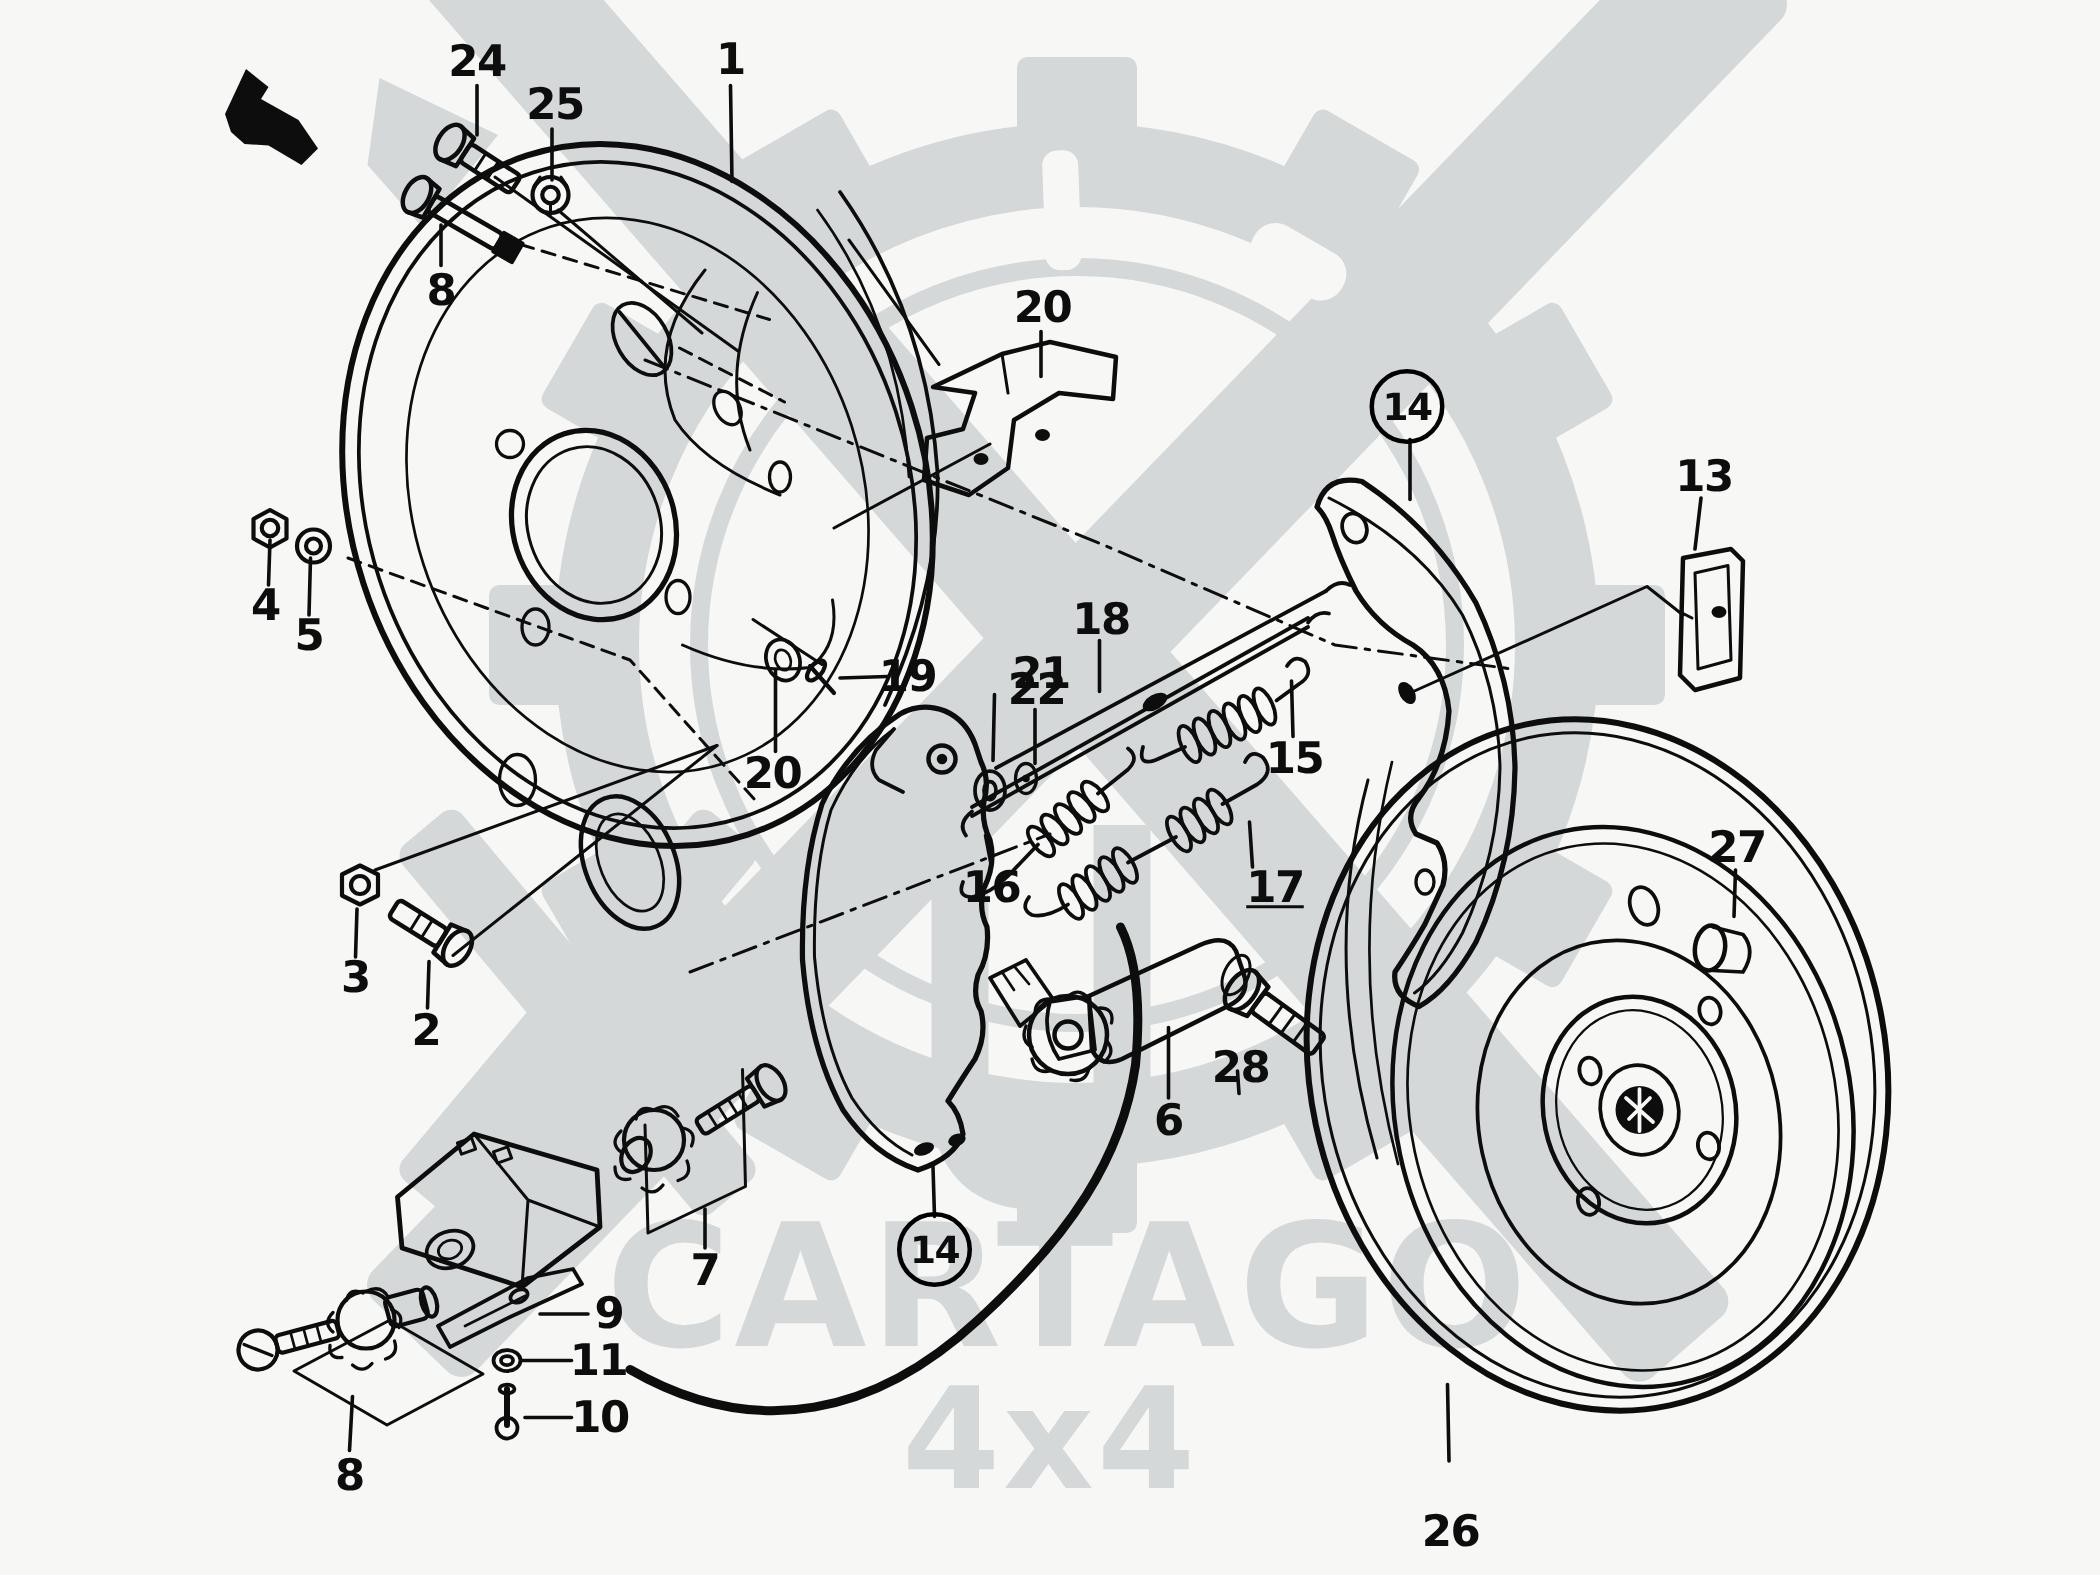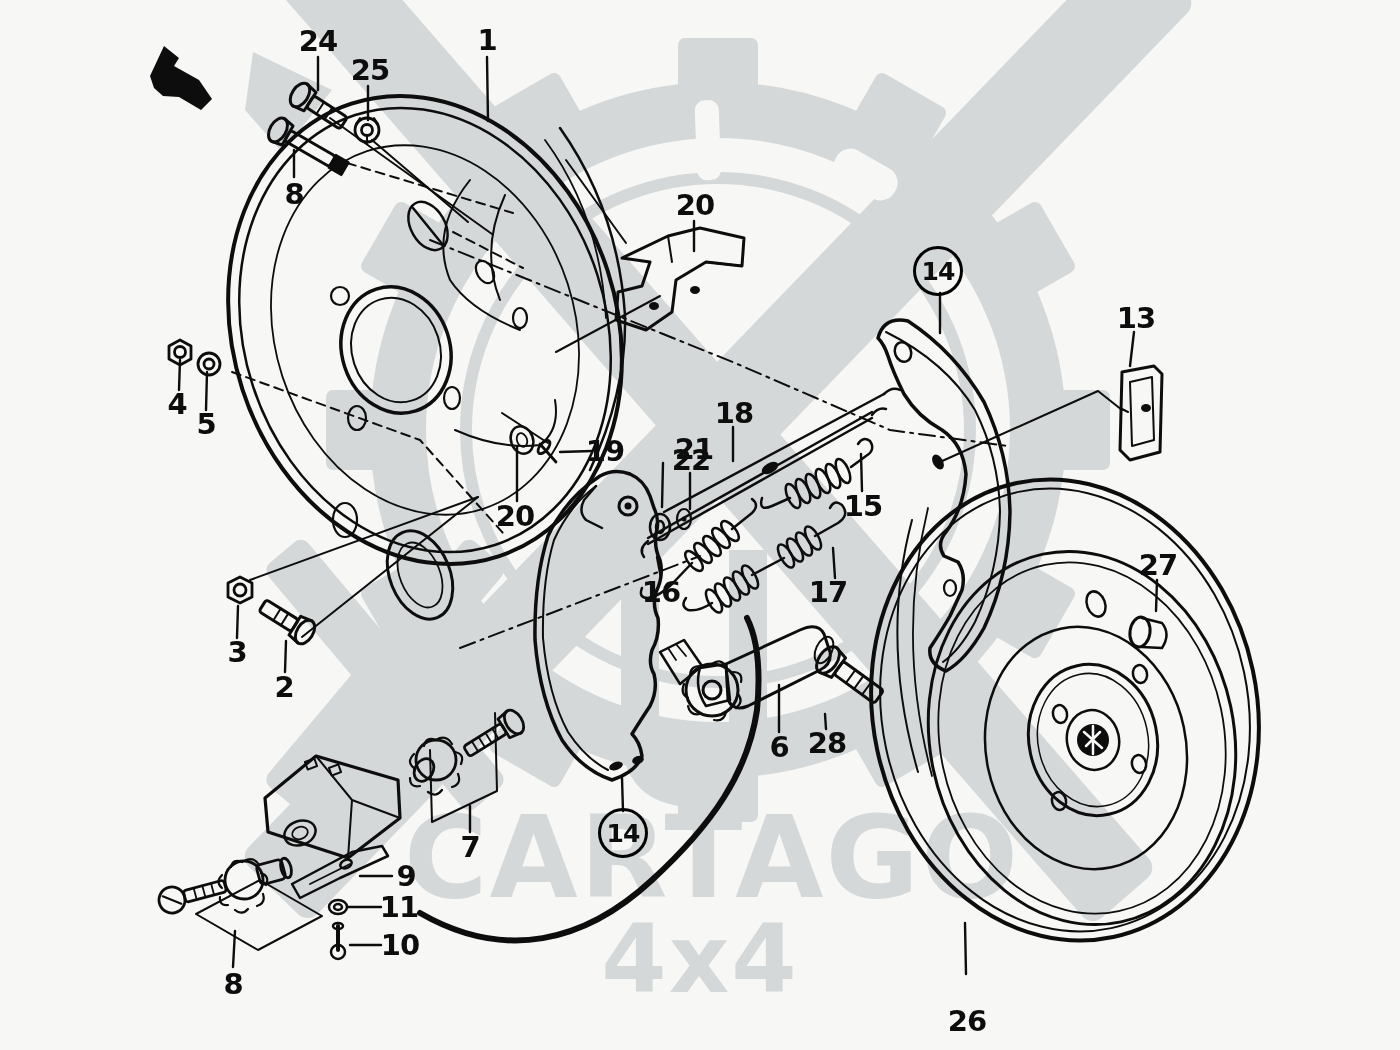--- a/index.html
+++ b/index.html
@@ -398,27 +398,27 @@
       <div class="part-label" style="left: 233px; top: 984px;">8</div>
       <div class="part-label" style="left: 406px; top: 876px;">9</div>
       <div class="part-label" style="left: 400px; top: 945px;">10</div>
       <div class="part-label" style="left: 399px; top: 907px;">11</div>
       <div class="part-label" style="left: 294px; top: 194px;">8</div>
       <div class="part-label" style="left: 1136px; top: 318px;">13</div>
       <div class="part-label circled" style="left: 938px; top: 271px;">14</div>
       <div class="part-label circled" style="left: 623px; top: 833px;">14</div>
       <div class="part-label" style="left: 863px; top: 506px;">15</div>
       <div class="part-label" style="left: 661px; top: 592px;">16</div>
-      <div class="part-label" style="left: 828px; top: 592px;">17</div>
+      <div class="part-label" style="left: 850px; top: 592px; text-decoration: underline;">17</div>
       <div class="part-label" style="left: 734px; top: 413px;">18</div>
       <div class="part-label" style="left: 605px; top: 451px;">19</div>
       <div class="part-label" style="left: 515px; top: 516px; text-align: right;">20</div>
       <div class="part-label" style="left: 681px; top: 449px; margin-left: 13px;">21</div>
       <div class="part-label" style="left: 691px; top: 460px;">22</div>
       <div class="part-label" style="left: 695px; top: 205px;">20</div>
       <div class="part-label" style="left: 318px; top: 41px;">24</div>
       <div class="part-label" style="left: 370px; top: 70px;">25</div>
       <div class="part-label" style="left: 967px; top: 993px; margin-top: 28px;">26</div>
       <div class="part-label" style="left: 1158px; top: 565px;">27</div>
-      <div class="part-label" style="left: 827px; top: 743px; text-align: right;">28</div>
+      <div class="part-label" style="left: 827px; top: 712px; text-align: right;">28</div>
     </div>
 
 </div>
 
 </body></html>

